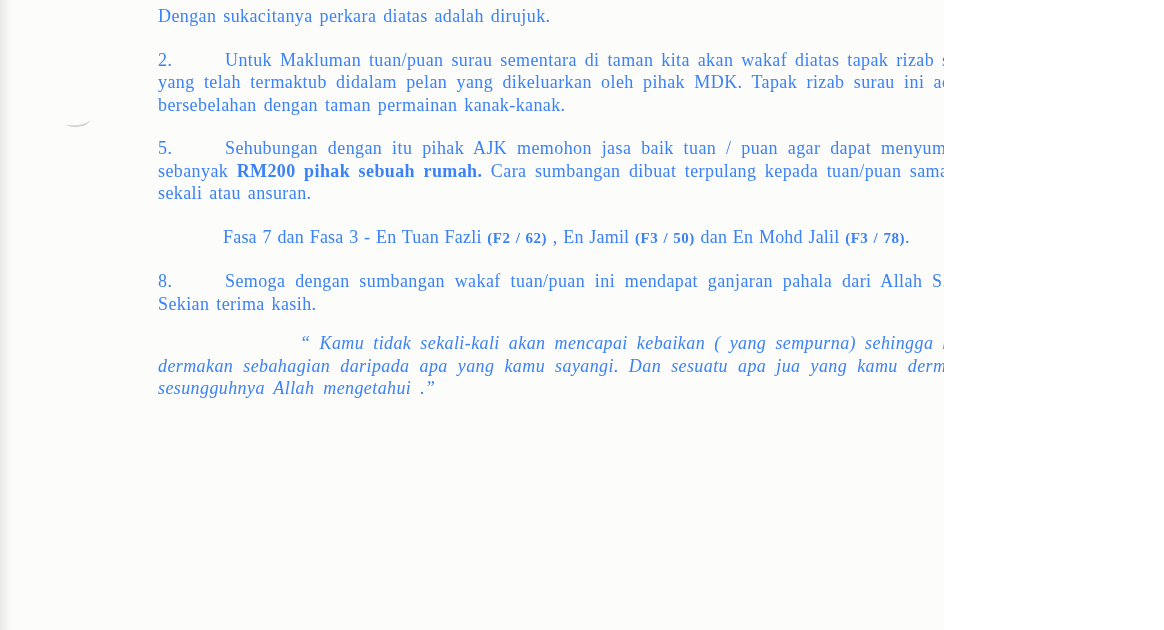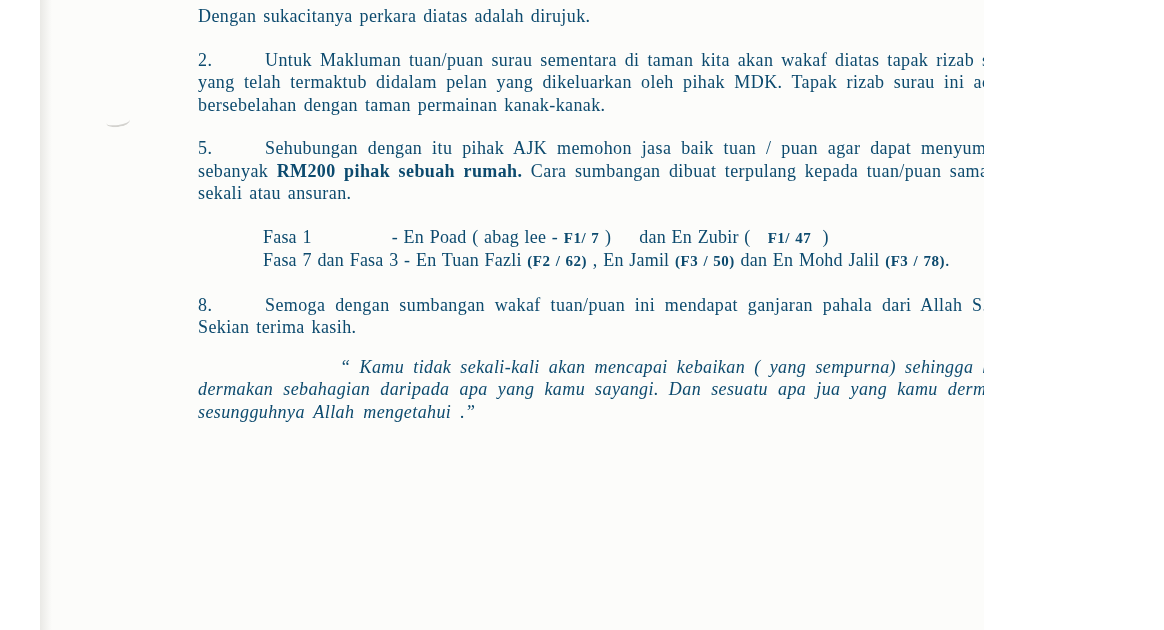--- a/index.html
+++ b/index.html
@@ -3,21 +3,21 @@
 <meta charset="utf-8">
 <style>
   html, body { margin:0; padding:0; }
   body {
     width:1164px; height:630px; overflow:hidden;
     background:#ffffff;
     font-family:"Liberation Serif", serif;
   }
   .page {
     position:relative; width:944px; height:630px;
-    background:#fcfcfa; color:#0c4a6e; overflow:hidden;margin-left:40px;
+    background:#fcfcfa; color:#3b82f6; overflow:hidden;
   }
   .content {
     position:absolute; top:5px; left:158px; width:825px;
     font-size:18px; line-height:22.5px;
     letter-spacing:0.4px; word-spacing:2px;
   }
   .content p { margin:0 0 21px 0; text-align:justify; }
   p.intro { text-align:left; }
   .num { display:inline-block; width:67px; }
   .bold { font-weight:bold; }
@@ -64,21 +64,20 @@
     <p class="intro">Dengan sukacitanya perkara diatas adalah dirujuk.</p>
 
     <p class="para"><span class="num">2.</span><span>Untuk Makluman tuan/puan surau sementara di taman kita akan wakaf diatas tapak rizab surau yang telah termaktub didalam pelan yang dikeluarkan oleh pihak MDK. Tapak rizab surau ini adalah bersebelahan dengan taman permainan kanak-kanak.</span></p>
 
 
 
     <p class="para"><span class="num">5.</span><span>Sehubungan dengan itu pihak AJK memohon jasa baik tuan / puan agar dapat menyumbang sebanyak </span><span class="bold">RM200 pihak sebuah rumah.</span><span> Cara sumbangan dibuat terpulang kepada tuan/puan sama ada sekali atau ansuran.</span></p>
 
 
 
-    <p class="fasa"><span>Fasa 1</span><span class="sp sp1"></span><span>- En Poad ( abag lee - </span><span class="code">F1/ 7</span><span> )</span><span class="sp sp2"></span><span>dan En Zubir (   </span><span class="code">F1/ 47</span><span>  )</span></p>
 
     <p class="fasa fasa-last"><span>Fasa 7 dan Fasa 3 - En Tuan Fazli </span><span class="code">(F2 / 62)</span><span> , En Jamil </span><span class="code">(F3 / 50)</span><span> dan En Mohd Jalil </span><span class="code">(F3 / 78)</span><span>.</span></p>
 
     <p class="para para-8"><span class="num">8.</span><span>Semoga dengan sumbangan wakaf tuan/puan ini mendapat ganjaran pahala dari Allah S.W.T. Sekian terima kasih.</span></p>
 
     <p class="quote">“ Kamu tidak sekali-kali akan mencapai kebaikan ( yang sempurna) sehingga kamu dermakan sebahagian daripada apa yang kamu sayangi. Dan sesuatu apa jua yang kamu dermakan sesungguhnya Allah mengetahui .”</p>
 
   </div>
 
   <div class="left-mottle"></div>

